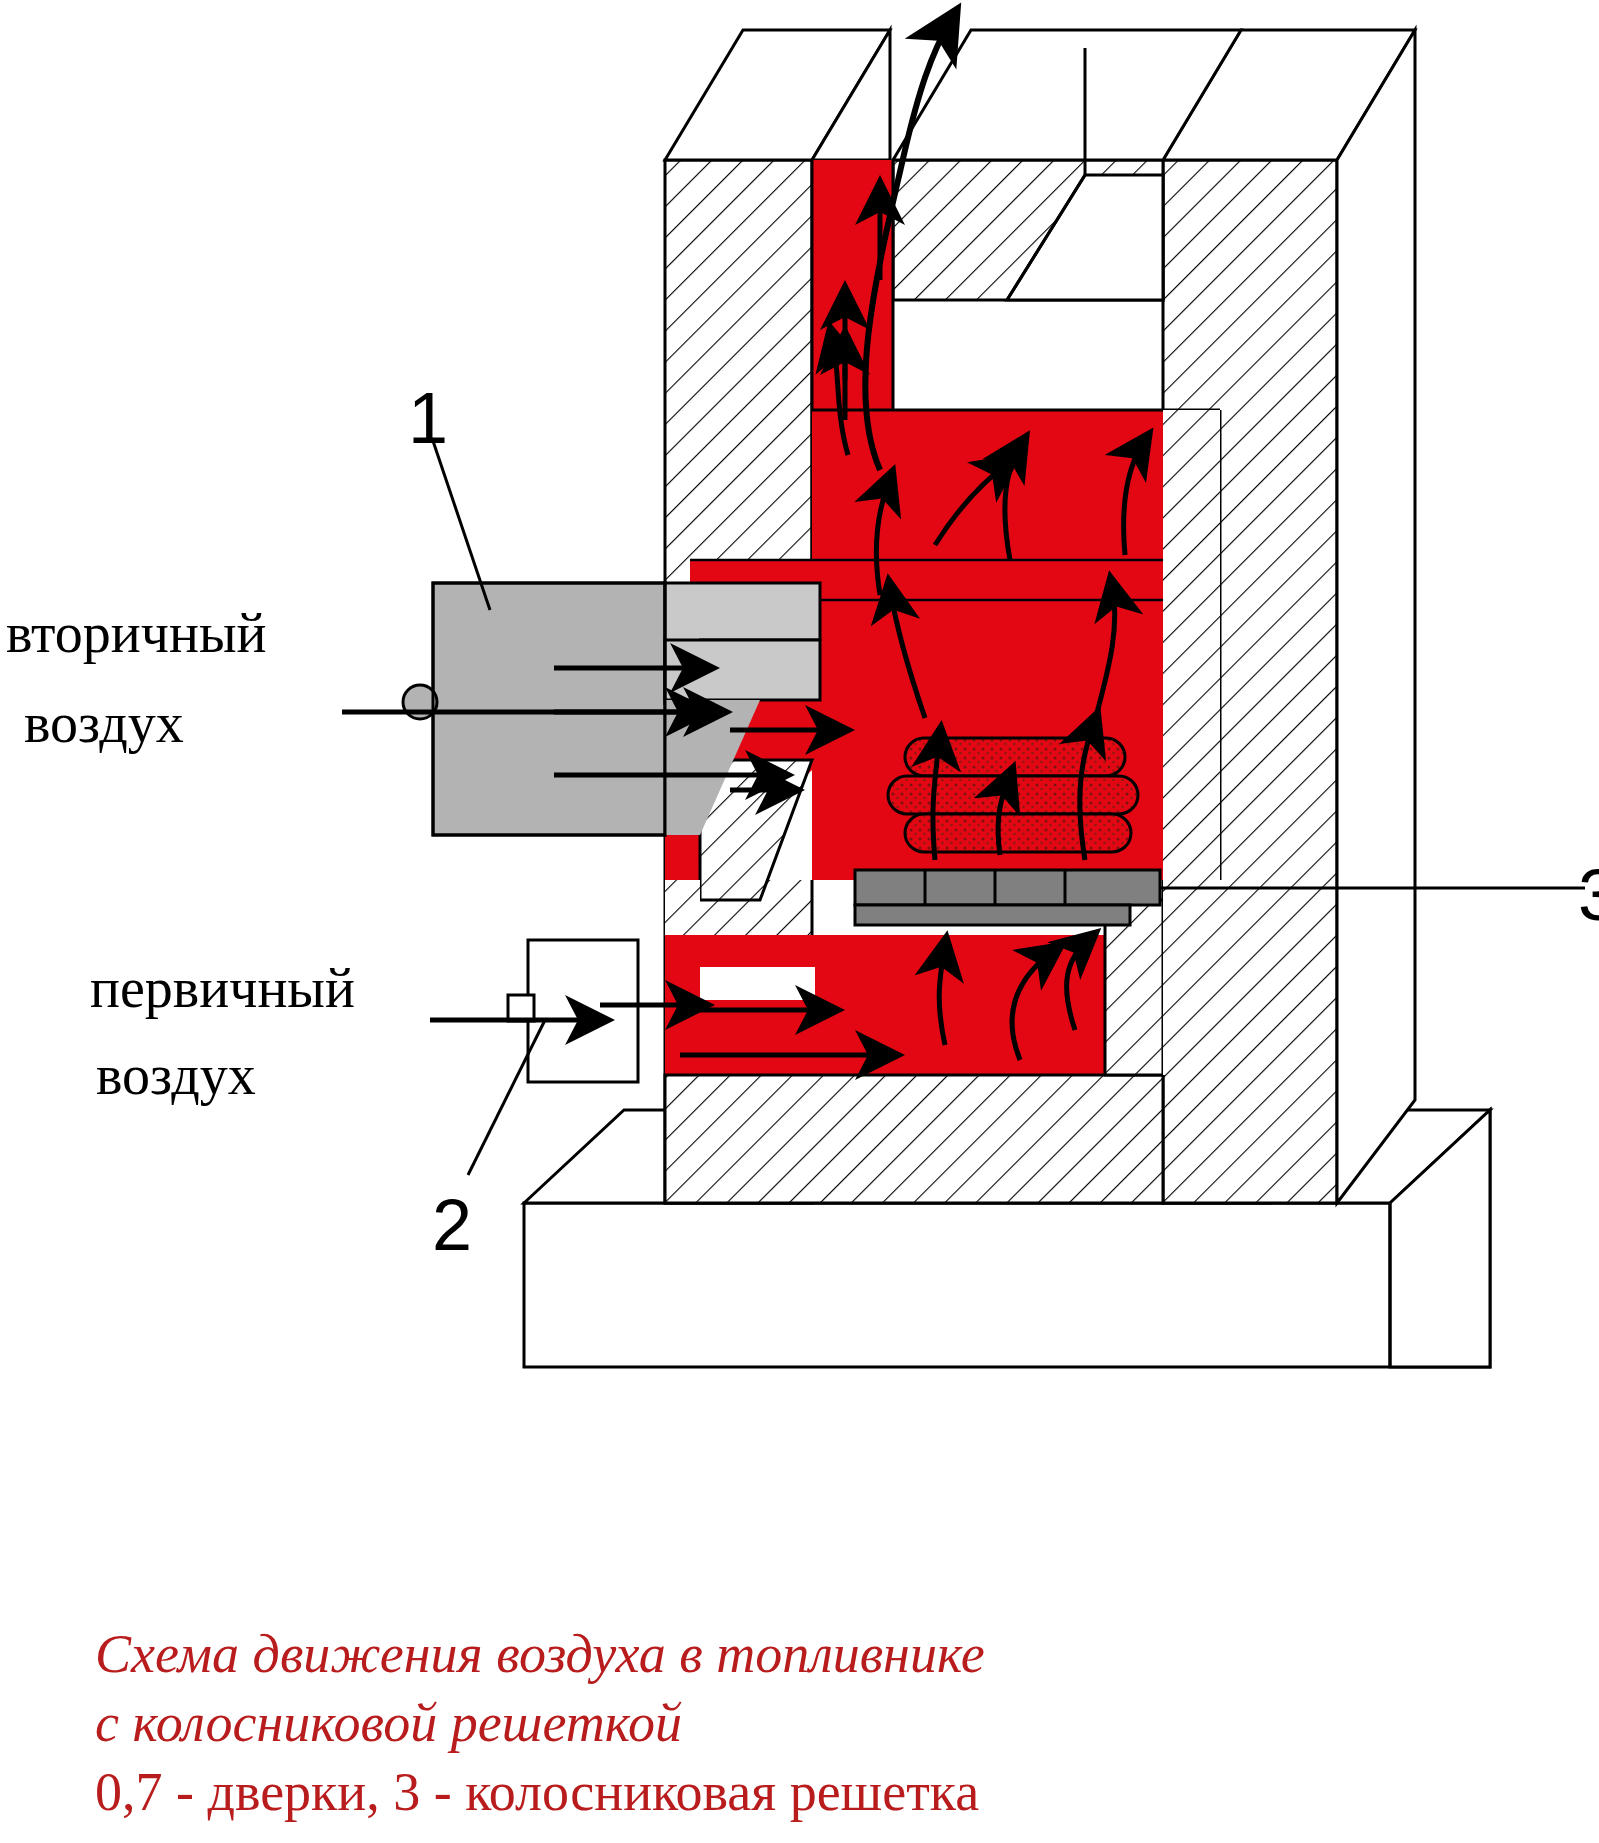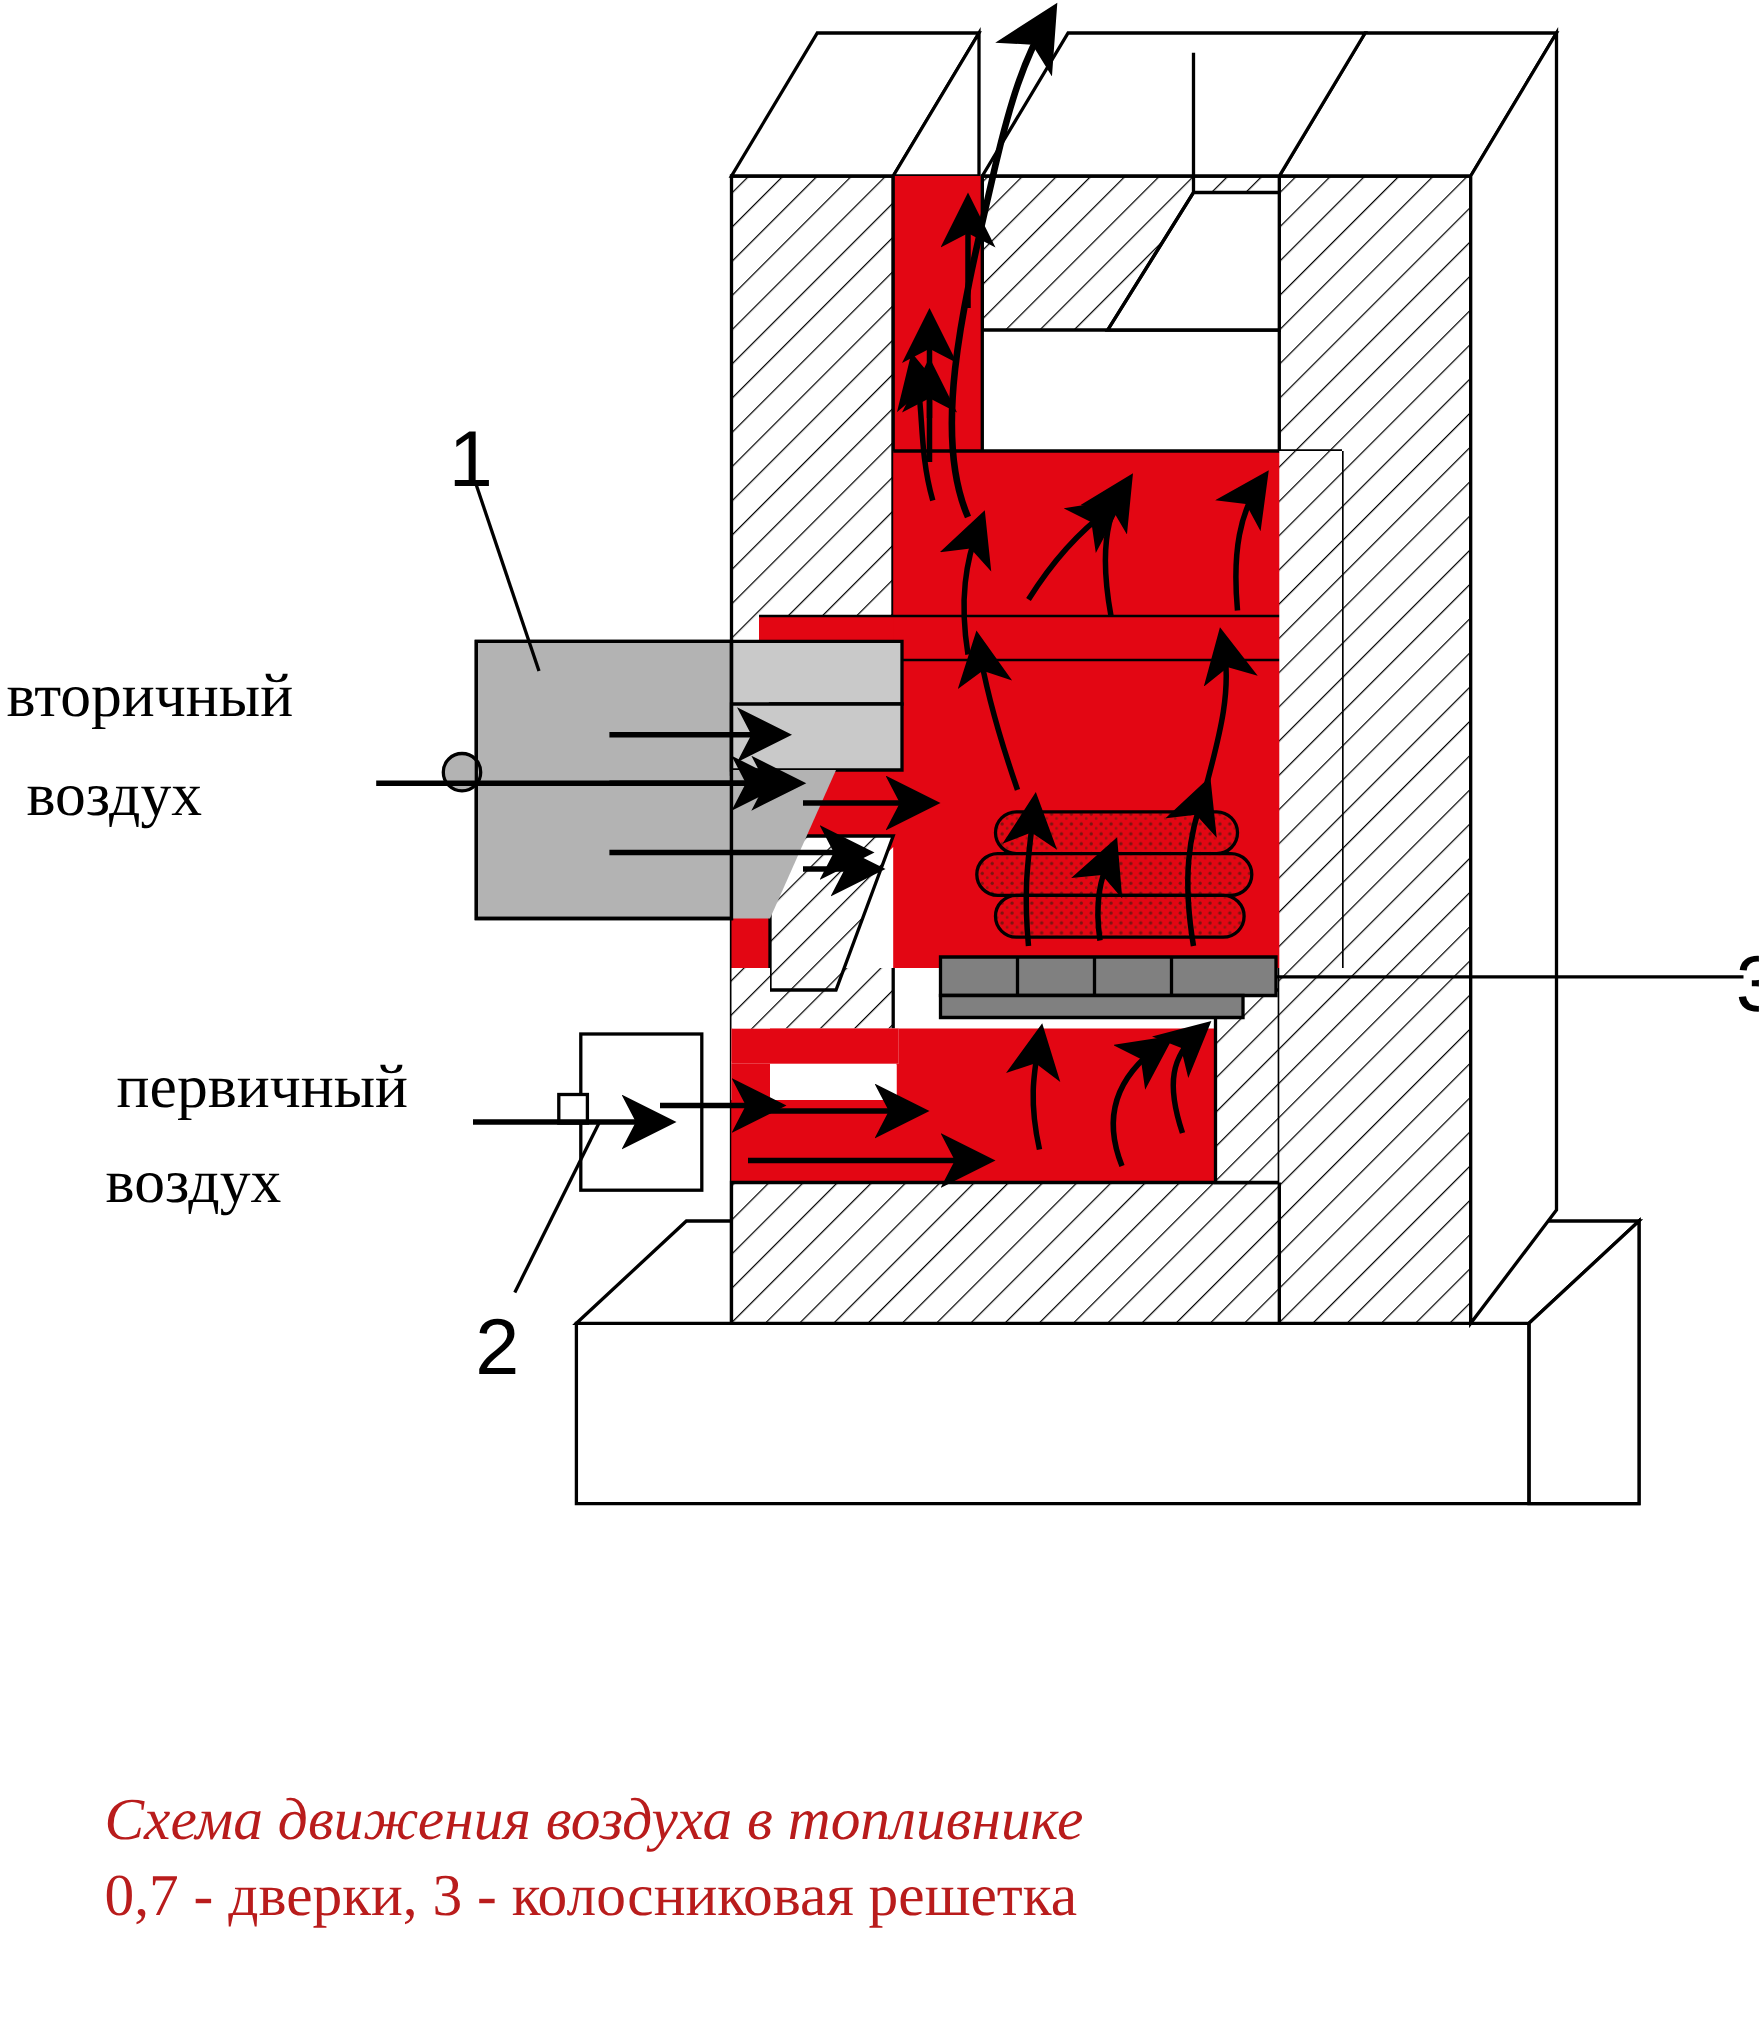--- a/index.html
+++ b/index.html
@@ -246,21 +246,22 @@
 
   <div class="label-text callout-num" style="left:408px; top:378px;">1</div>
 
   <div class="label-text callout-num" style="left:432px; top:1185px;">2</div>
 
   <div class="label-text callout-num" style="left:1578px; top:855px;">3</div>
 
   <div class="label-text air-label" style="left:6px; top:570px;">вторичный</div>
   <div class="label-text air-label" style="left:24px; top:660px;">воздух</div>
 
-  <div class="label-text air-label" style="left:106px; top:925px;text-align:right;">первичный</div>
+  <div class="label-text air-label" style="left:90px; top:925px;text-align:right;">первичный</div>
   <div class="label-text air-label" style="left:96px; top:1012px;">воздух</div>
 
   <div class="caption">
     <div class="it">Схема движения воздуха в топливнике</div>
+    <div class="it">с колосниковой решеткой</div>
     <div class="ro">0,7 - дверки, 3 - колосниковая решетка</div>
   </div>
 
 </div>
 
 </body></html>

